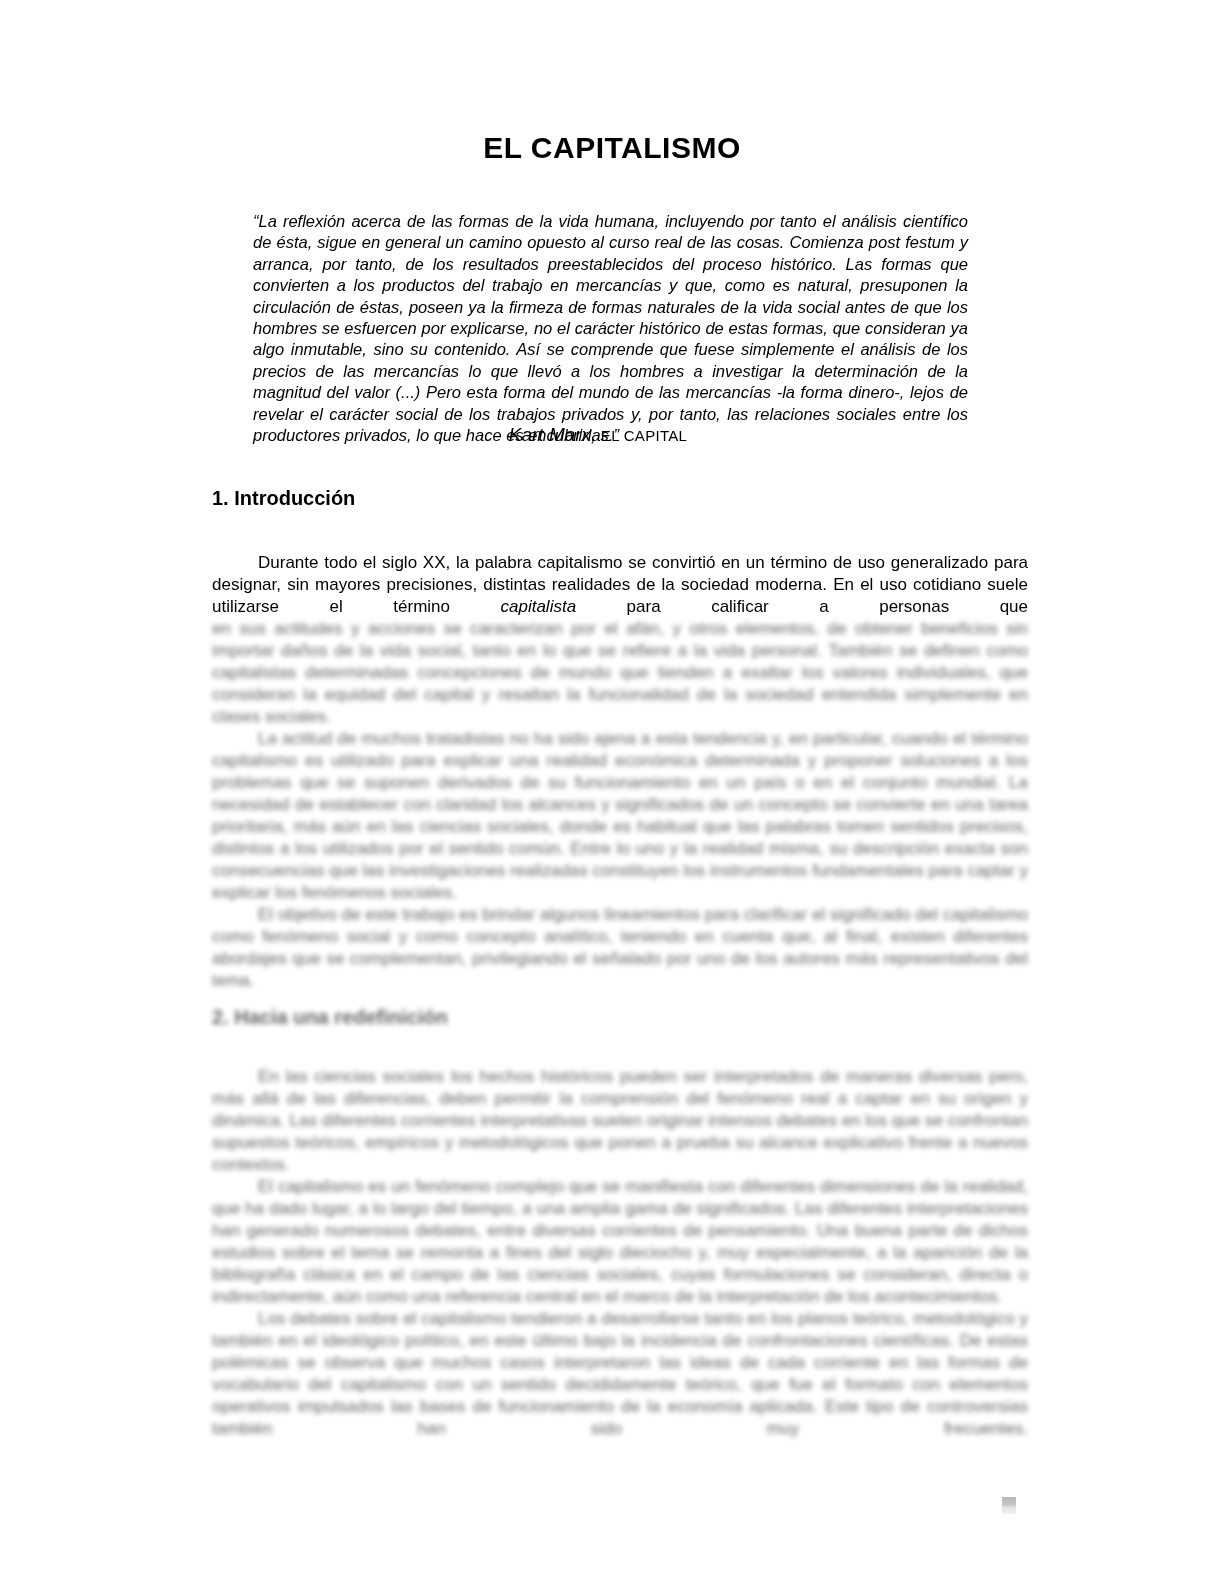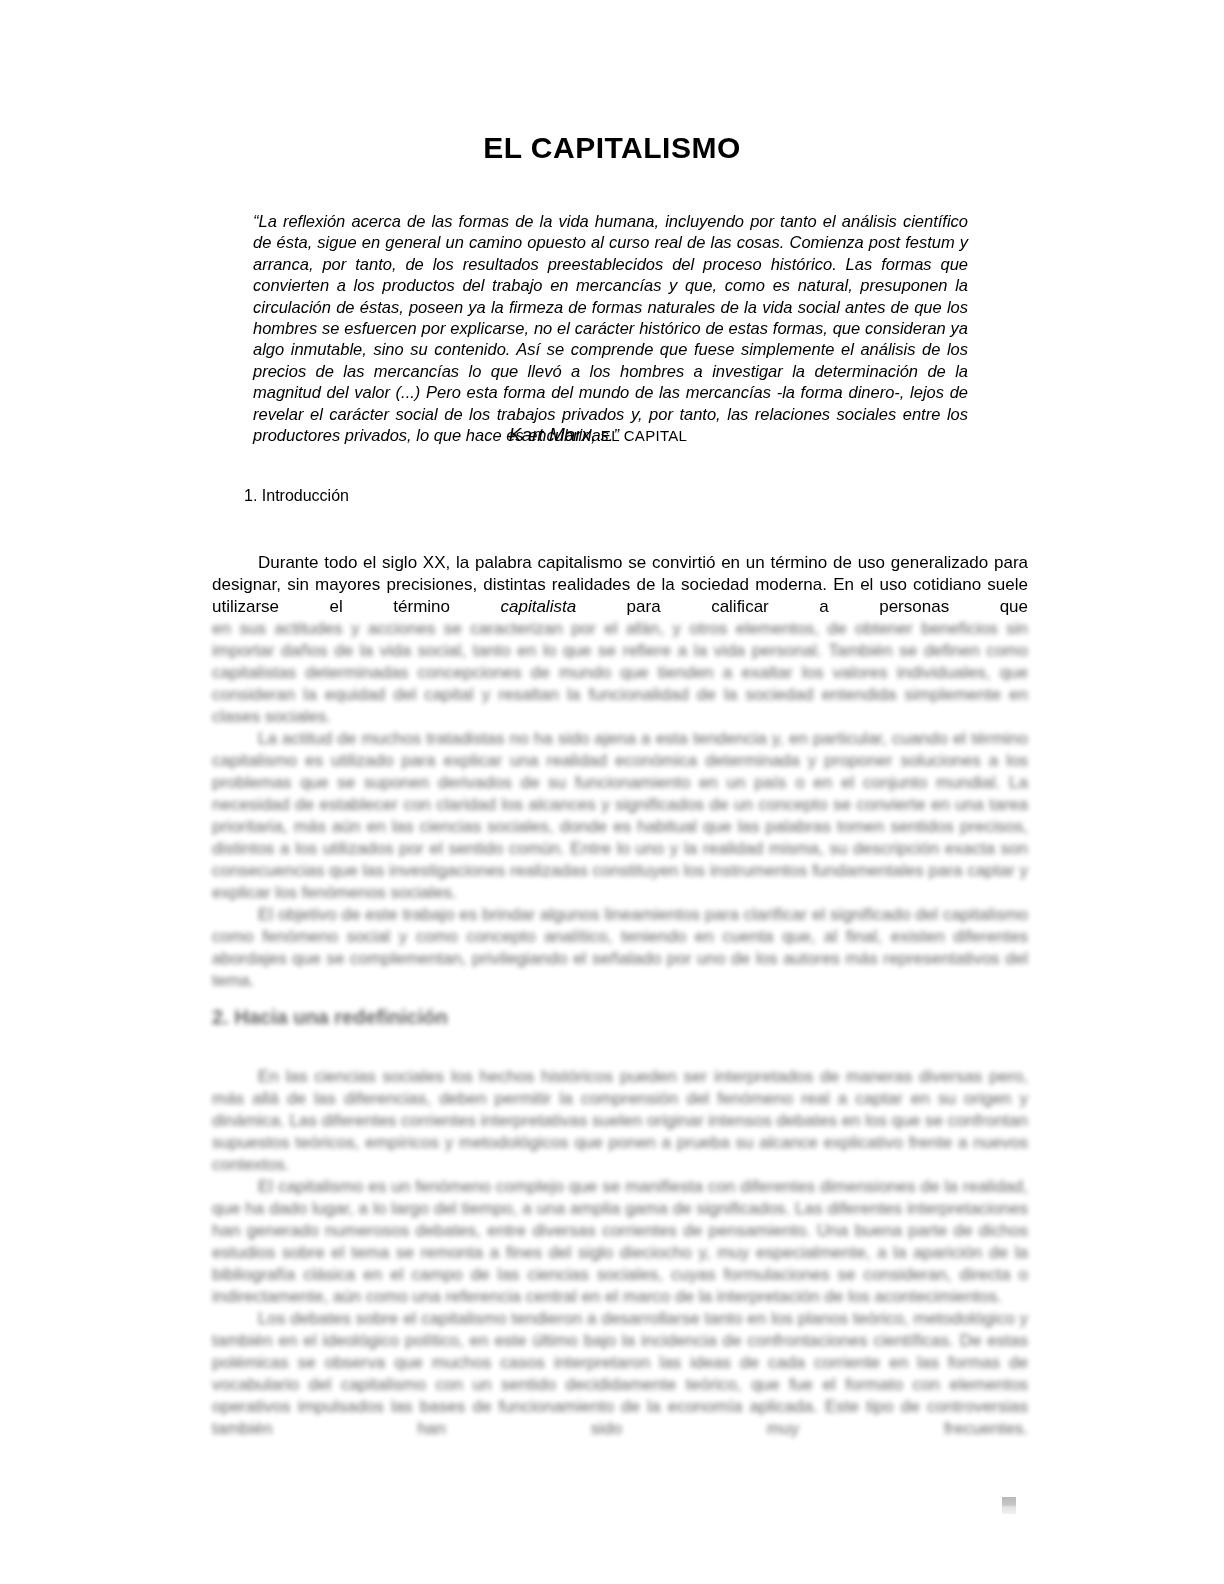--- a/index.html
+++ b/index.html
@@ -59,23 +59,22 @@
     font-size: 19px;
   }
   .attr-work {
     font-size: 15px;
     letter-spacing: 0.3px;
   }
   .h1 {
     position: absolute;
     left: 0;
     top: 487px;
-    font-size: 16px;
-    font-weight: normal;
-    margin-left: 32px;
+    font-size: 20px;
+    font-weight: bold;
   }
   .section-body {
     position: absolute;
     left: 0;
     width: 816px;
     font-size: 17px;
     line-height: 22px;
     text-align: justify;
     margin-top: 12px;
   }

